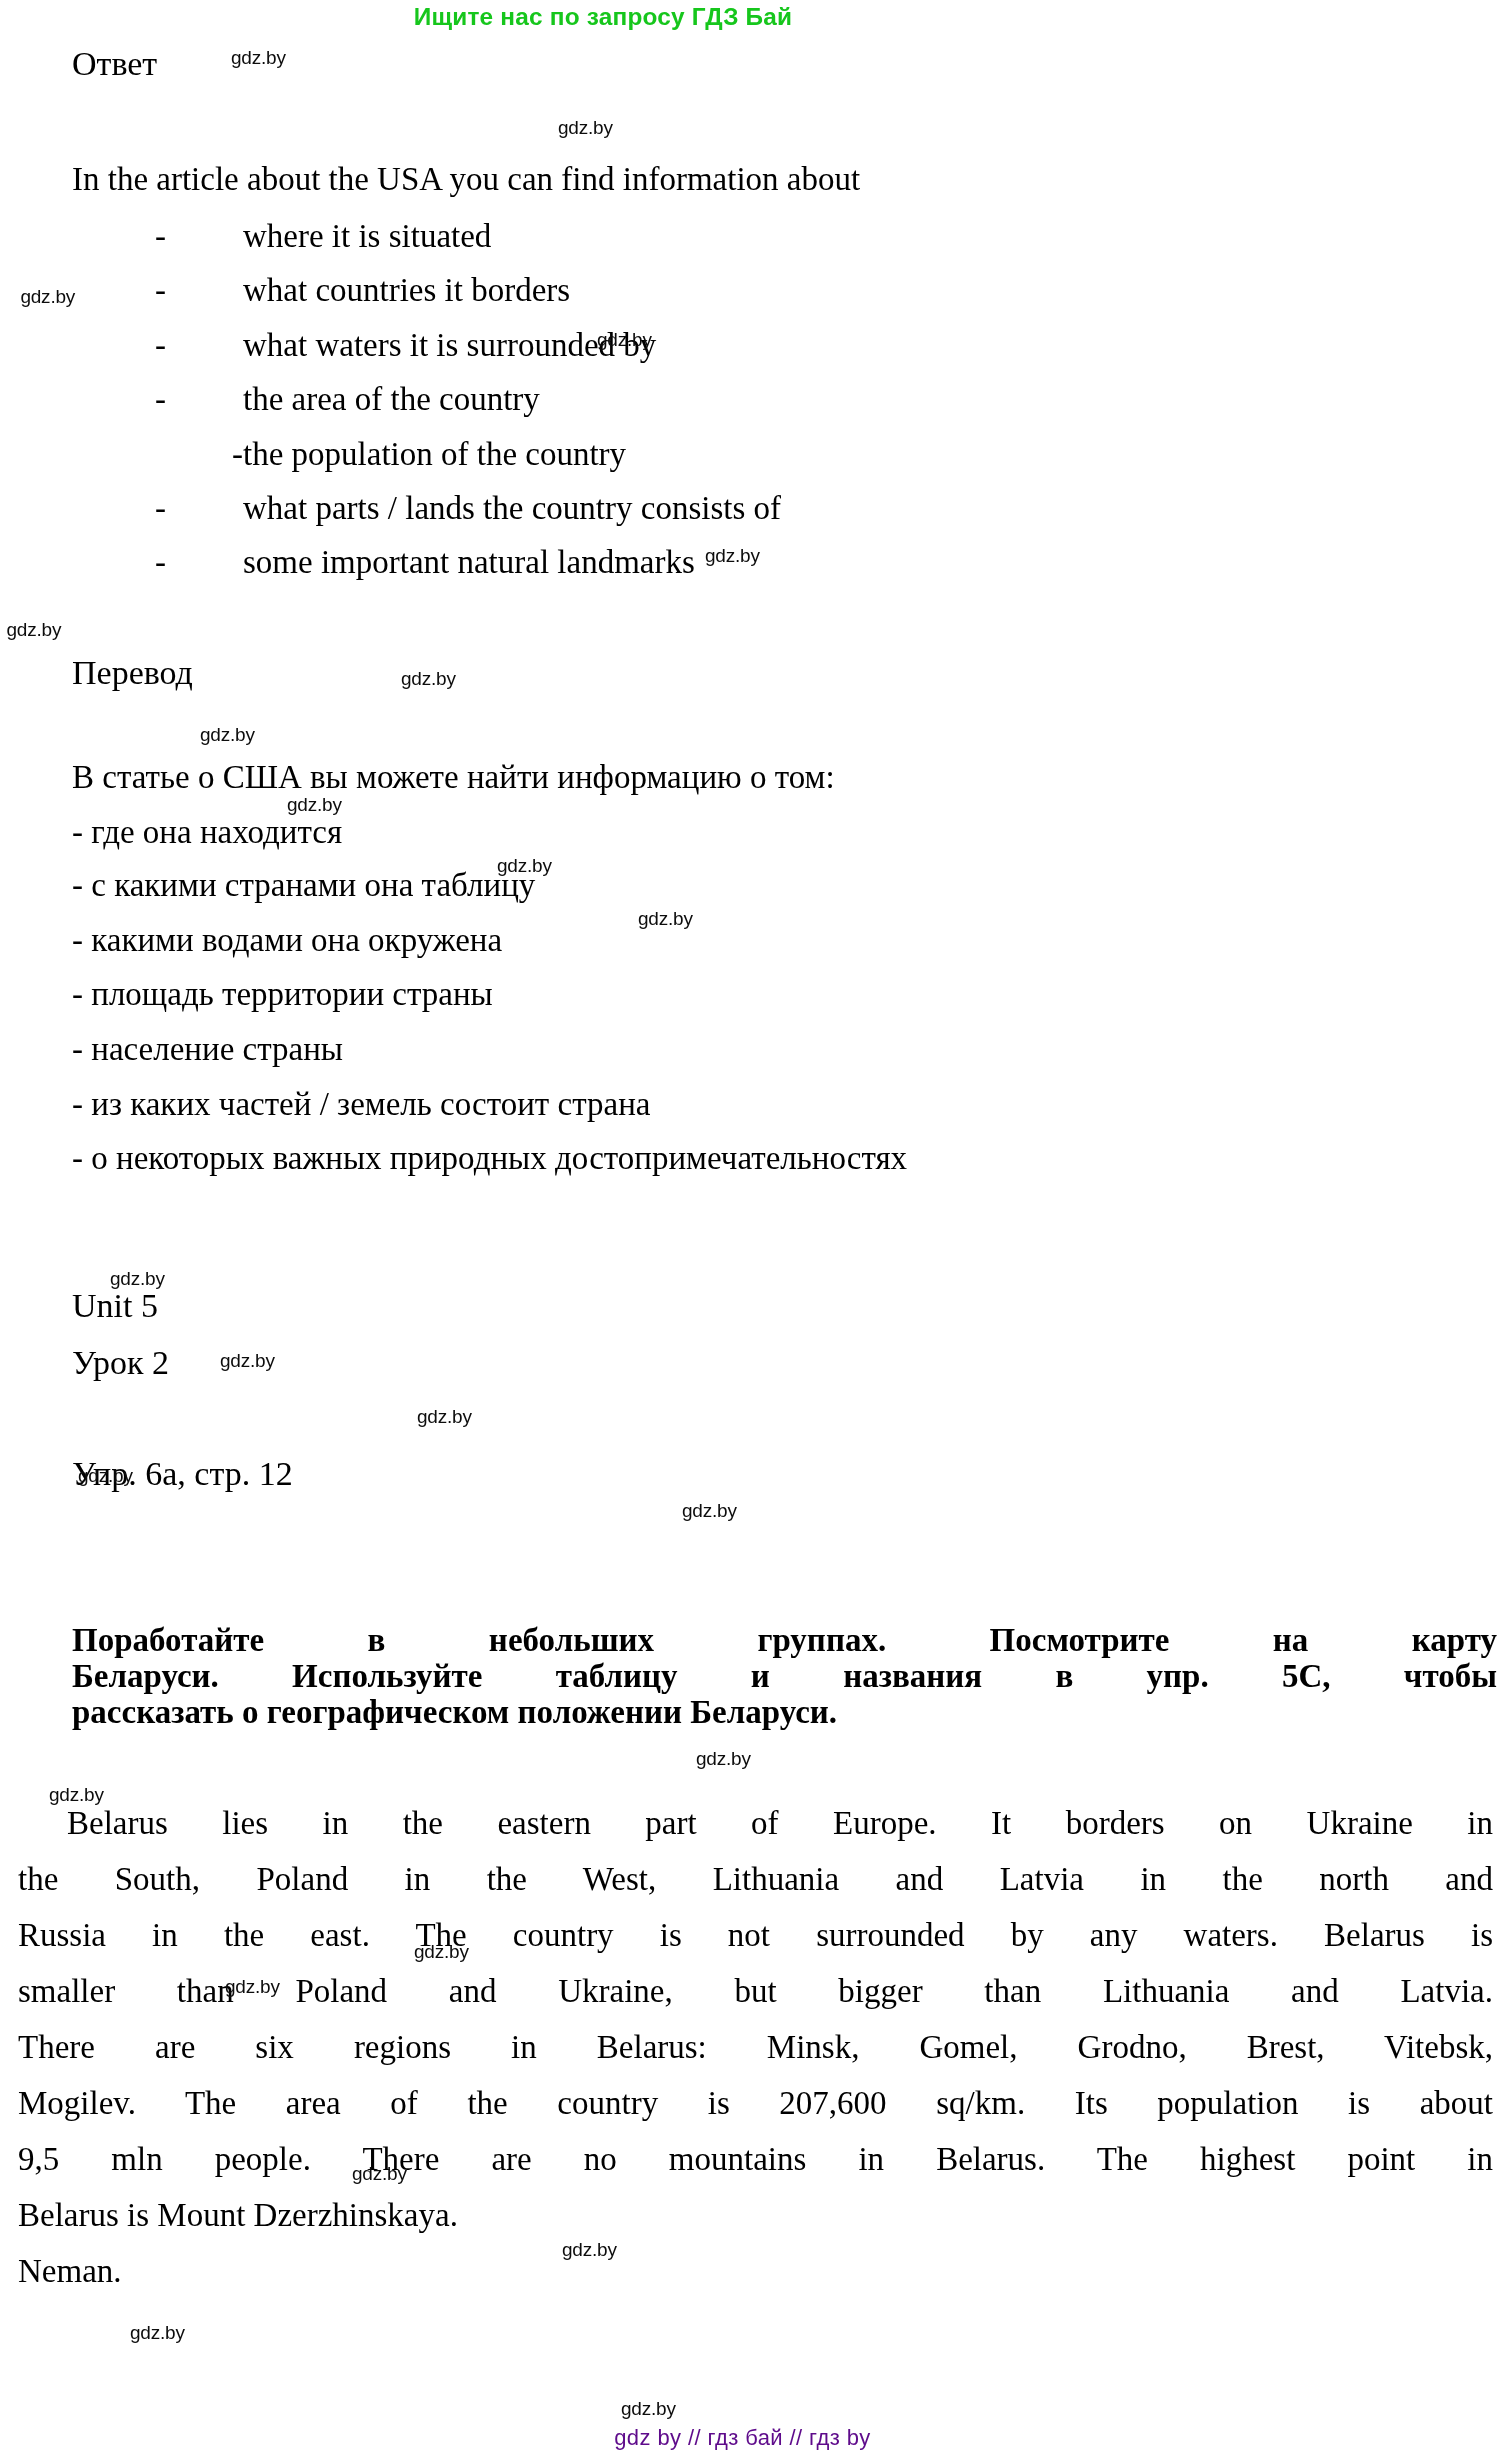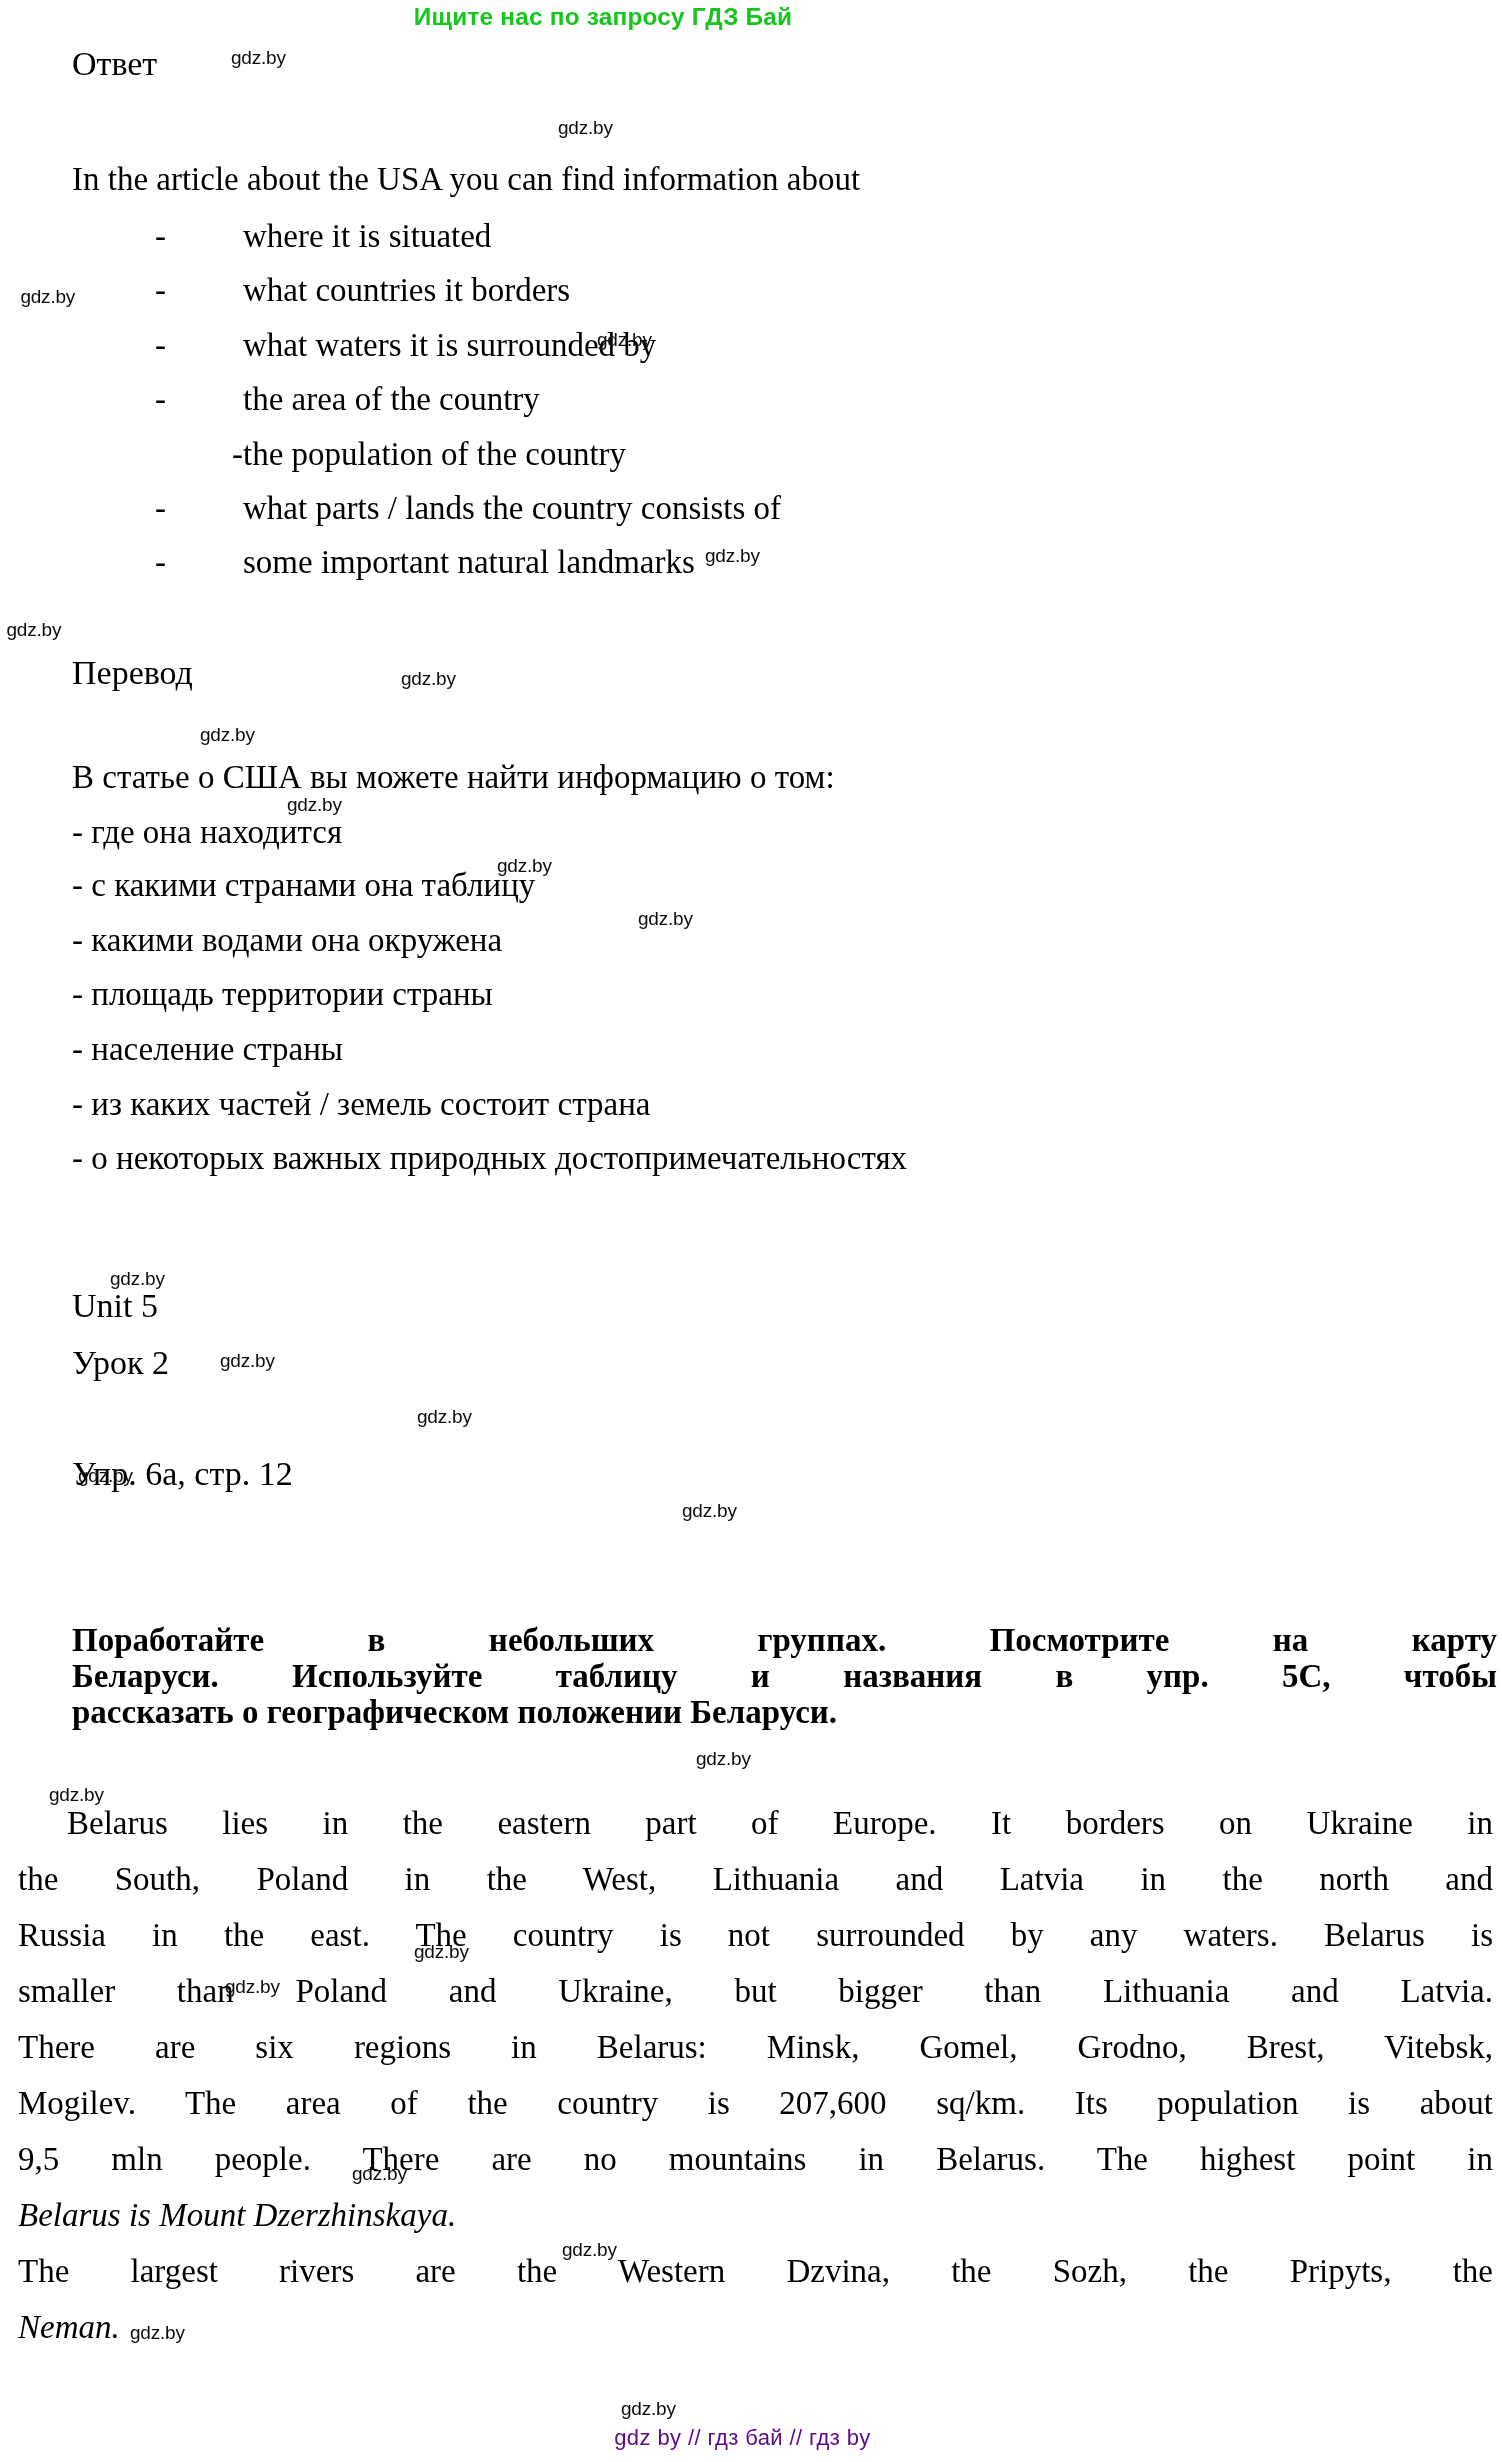--- a/index.html
+++ b/index.html
@@ -111,21 +111,21 @@
     width: 1475px;
     font-size: 33px;
     line-height: 56px;
   }
   .answer .ln {
     display: block;
     text-align: justify;
     text-align-last: justify;
     white-space: nowrap;
   }
-  .answer .ln.last { text-align-last: left; font-style: italic; }
+  .answer .ln.last { text-align-last: left; }
   .answer .ln.indent { text-indent: 49px; }
 
   
   .footer {
     position: absolute;
     left: 0;
     top: 2425px;
     width: 1485px;
     text-align: center;
     font-family: "Liberation Sans", "DejaVu Sans", sans-serif;
@@ -195,21 +195,20 @@
 
 <div class="answer">
   <span class="ln indent">Belarus lies in the eastern part of Europe. It borders on Ukraine in</span>
   <span class="ln">the South, Poland in the West, Lithuania and Latvia in the north and</span>
   <span class="ln">Russia in the east. The country is not surrounded by any waters. Belarus is</span>
   <span class="ln">smaller than Poland and Ukraine, but bigger than Lithuania and Latvia.</span>
   <span class="ln">There are six regions in Belarus: Minsk, Gomel, Grodno, Brest, Vitebsk,</span>
   <span class="ln">Mogilev. The area of the country is 207,600 sq/km. Its population is about</span>
   <span class="ln">9,5 mln people. There are no mountains in Belarus. The highest point in</span>
   <span class="ln last">Belarus is Mount Dzerzhinskaya.</span>
-  <span class="ln">The largest rivers are the Western Dzvina, the Sozh, the Pripyts, the</span>
   <span class="ln last">Neman.</span>
 </div>
 
 <div class="footer">gdz by  //  гдз бай  //  гдз by</div>
 
 <div id="watermark-layer">
     <div class="wm" style="left: 231px; top: 47px;">gdz.by</div>
     <div class="wm" style="left: 558px; top: 117px;">gdz.by</div>
     <div class="wm" style="left: 20.4px; top: 286px;">gdz.by</div>
     <div class="wm" style="left: 597px; top: 329px;">gdz.by</div>

